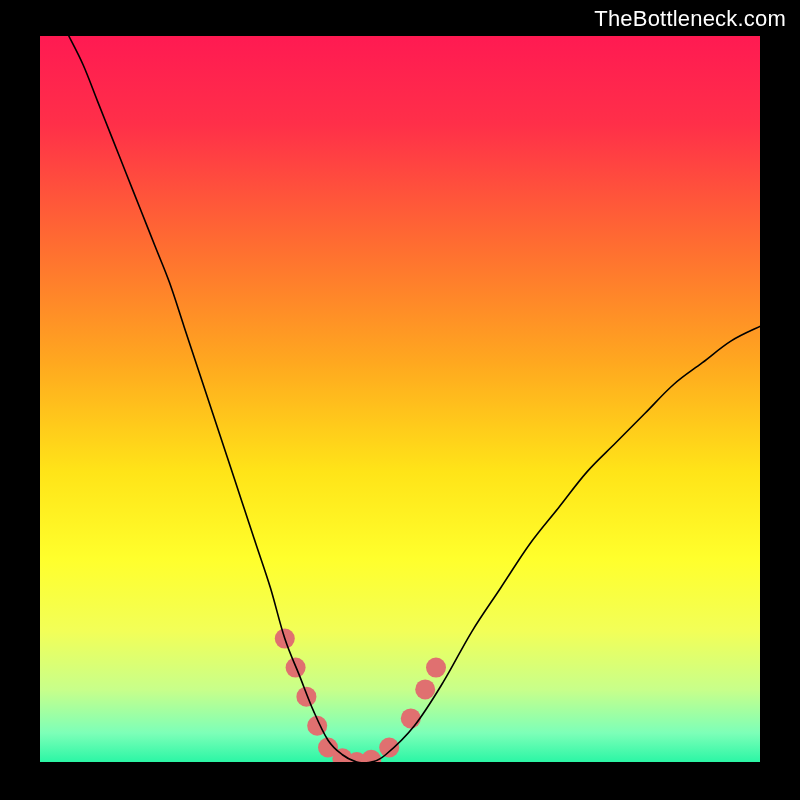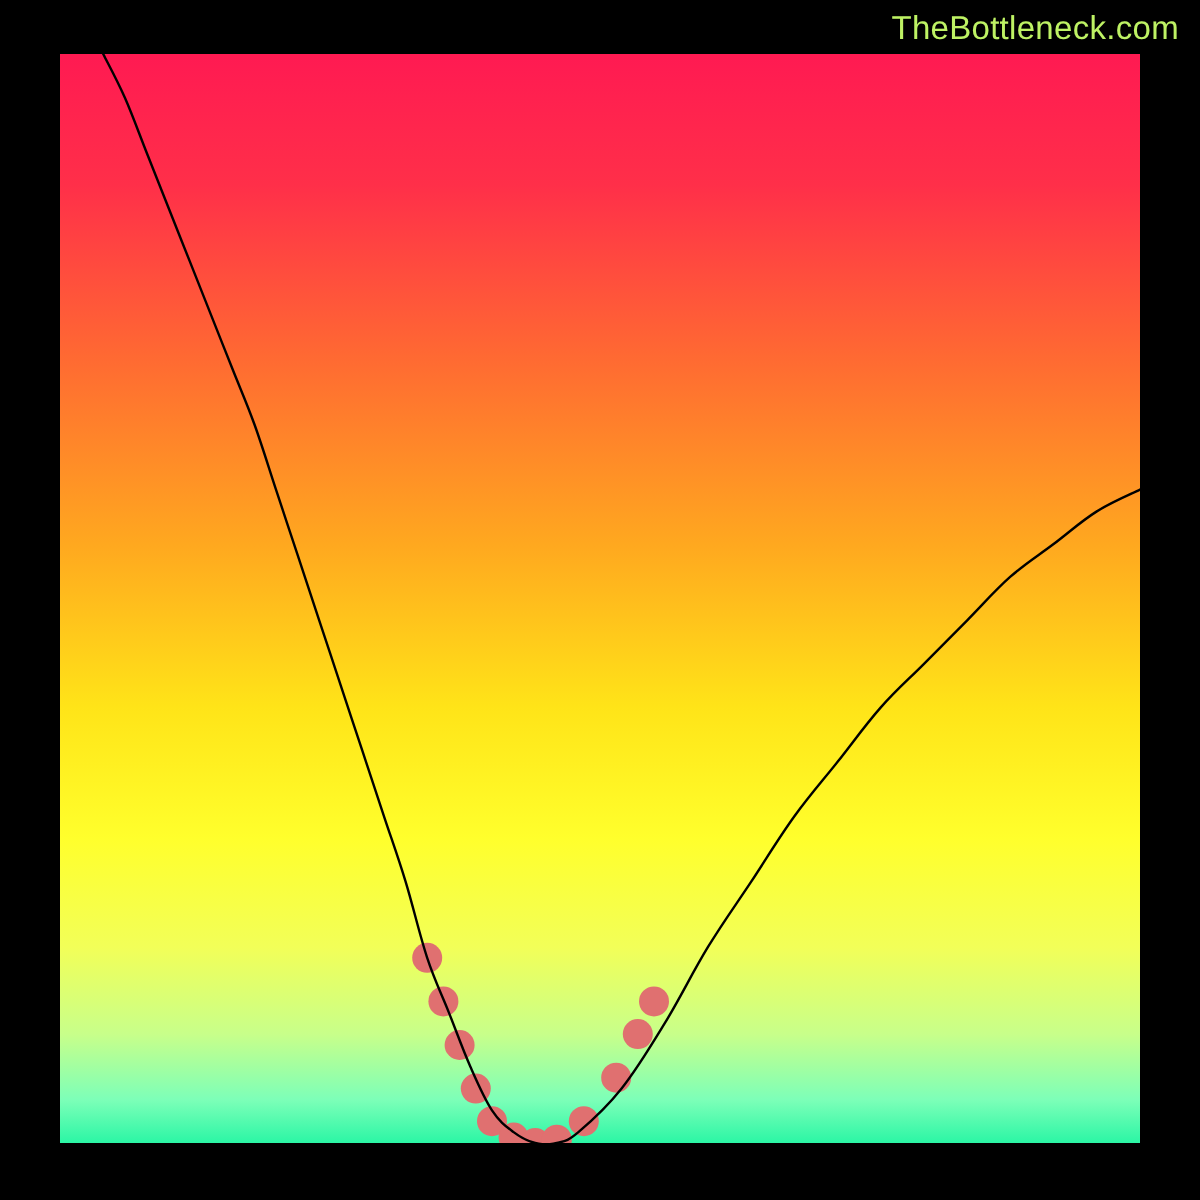--- a/index.html
+++ b/index.html
@@ -16,21 +16,21 @@
     top: 0;
     left: 0;
     width: 800px;
     height: 800px;
     background: #000;
   }
   .watermark {
     position: absolute;
     top: 6px;
     right: 14px;
-    color: #bef264;
+    color: #ffffff;
     font-size: 22px;
     font-weight: 500;
     letter-spacing: 0.2px;
     z-index: 20;
   }
   .plot {
     position: absolute;
     left: 40px;
     top: 36px;
     width: 720px;

